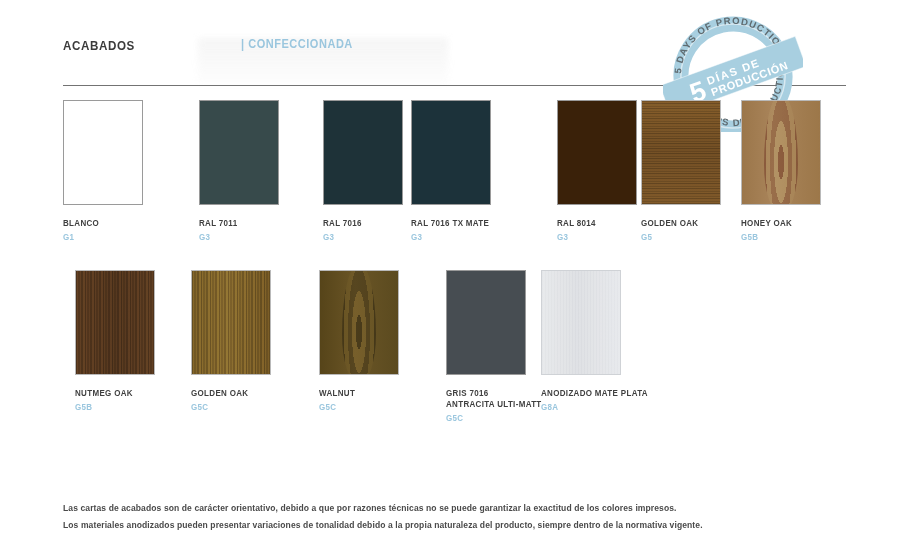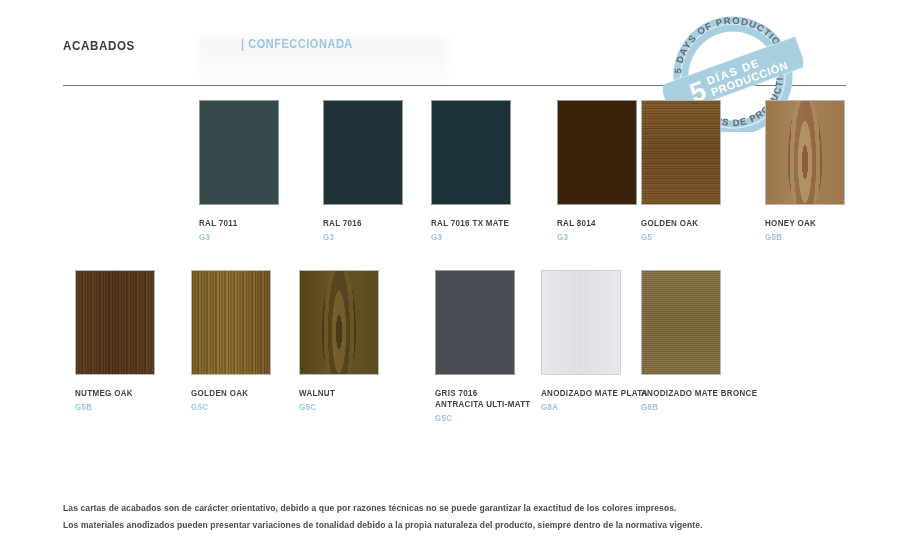--- a/index.html
+++ b/index.html
@@ -131,88 +131,88 @@
         <text x="24" y="74" font-family="'Liberation Sans',sans-serif" font-size="27" font-weight="bold" fill="#ffffff">5</text>
         <text x="44" y="62" font-family="'Liberation Sans',sans-serif" font-size="11" font-weight="bold" fill="#ffffff" letter-spacing="1.6">DÍAS  DE</text>
         <text x="44" y="74" font-family="'Liberation Sans',sans-serif" font-size="11" font-weight="bold" fill="#ffffff" letter-spacing=".6">PRODUCCIÓN</text>
       </g>
     </svg>
   </div>
 
   <div class="grid">
 
     <div class="row">
+      <div class="cell" style="left:0px">
+        <div class="sw plain" style="background:#ffffff;border-color:#9a9a9a"></div>
+        <div class="lbl">BLANCO</div>
+        <div class="code">G1</div>
+      </div>
       <div class="cell" style="left:136px">
         <div class="sw plain" style="background:#374a4b"></div>
         <div class="lbl">RAL 7011</div>
         <div class="code">G3</div>
       </div>
       <div class="cell" style="left:260px">
         <div class="sw plain" style="background:#1e3238"></div>
         <div class="lbl">RAL 7016</div>
         <div class="code">G3</div>
       </div>
-      <div class="cell" style="left:368px">
+      <div class="cell" style="left:348px">
         <div class="sw plain" style="background:#1c323a"></div>
         <div class="lbl">RAL 7016 TX MATE</div>
         <div class="code">G3</div>
       </div>
       <div class="cell" style="left:494px">
         <div class="sw plain" style="background:#3a2109"></div>
         <div class="lbl">RAL 8014</div>
         <div class="code">G3</div>
       </div>
       <div class="cell" style="left:578px">
         <div class="sw tex-h" style="background:linear-gradient(180deg,#7e5828,#6d4b22 48%,#7a5528)"></div>
         <div class="lbl">GOLDEN OAK</div>
         <div class="code">G5</div>
       </div>
-      <div class="cell" style="left:702px">
+      <div class="cell" style="left:678px">
         <div class="sw" style="background:linear-gradient(90deg,#9b764a,#a9845a 40%,#9c7749)">
           <span class="cath"></span>
         </div>
         <div class="lbl">HONEY OAK</div>
         <div class="code">G5B</div>
       </div>
     </div>
 
     <div class="row">
       <div class="cell" style="left:12px">
         <div class="sw tex-v" style="background:linear-gradient(90deg,#5e3d21,#53361d 50%,#5d3d21)"></div>
         <div class="lbl">NUTMEG OAK</div>
         <div class="code">G5B</div>
       </div>
       <div class="cell" style="left:128px">
         <div class="sw tex-v" style="background:linear-gradient(90deg,#7d6128,#8a6d2f 45%,#765924)"></div>
         <div class="lbl">GOLDEN OAK</div>
         <div class="code">G5C</div>
       </div>
-      <div class="cell" style="left:236px">
+      <div class="cell" style="left:256px">
         <div class="sw" style="background:linear-gradient(90deg,#564419,#6a5526 45%,#5b4a1f)">
           <span class="cath"></span>
         </div>
         <div class="lbl">WALNUT</div>
         <div class="code">G5C</div>
       </div>
-      <div class="cell" style="left:372px">
+      <div class="cell" style="left:383px">
         <div class="sw plain" style="background:#474d52"></div>
         <div class="lbl" style="white-space:pre">GRIS 7016
 ANTRACITA ULTI-MATT</div>
         <div class="code">G5C</div>
       </div>
       <div class="cell" style="left:478px">
         <div class="sw brushed-v" style="background:linear-gradient(90deg,#e6e8ea,#dcdee2 45%,#e6e8eb);border-color:#cfd2d6"></div>
         <div class="lbl">ANODIZADO MATE PLATA</div>
         <div class="code">G8A</div>
       </div>
-      <div class="cell" style="left:578px">
-        <div class="sw brushed" style="background:linear-gradient(180deg,#826f43,#786539 50%,#7f6c41)"></div>
-        <div class="lbl">ANODIZADO MATE BRONCE</div>
-        <div class="code">G8B</div>
-      </div>
     </div>
 
   </div>
 
   <div class="footer">
     <div class="foot-line">Las cartas de acabados son de carácter orientativo, debido a que por razones técnicas no se puede garantizar la exactitud de los colores impresos.</div>
     <div class="foot-line">Los materiales anodizados pueden presentar variaciones de tonalidad debido a la propia naturaleza del producto, siempre dentro de la normativa vigente.</div>
   </div>
 
 </div>

